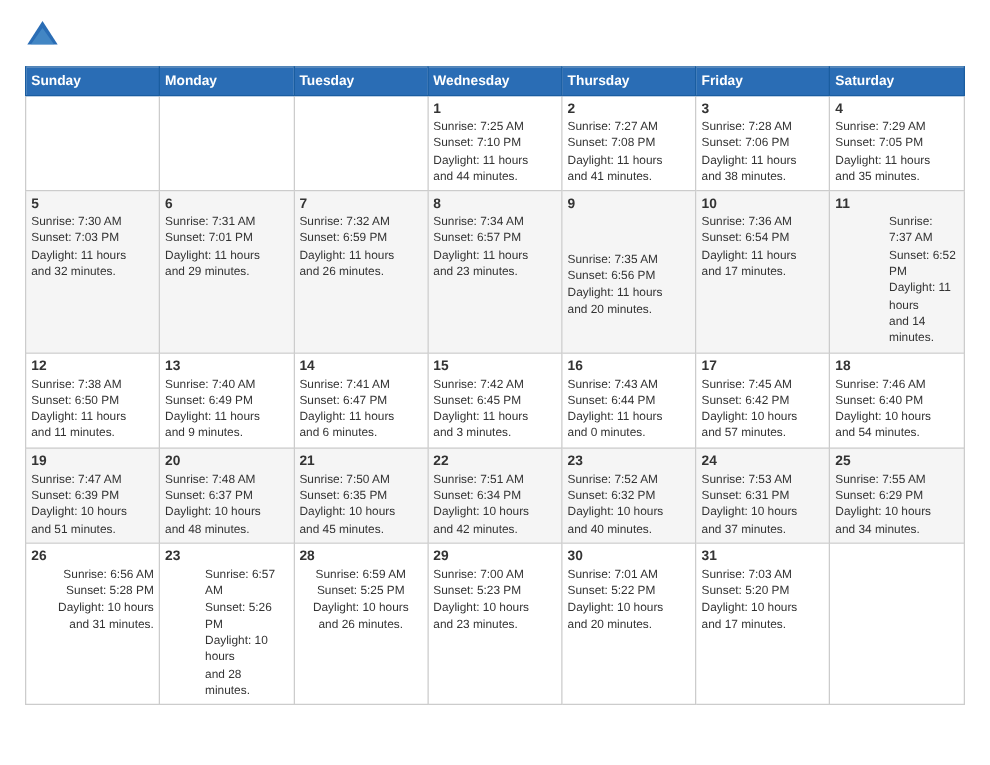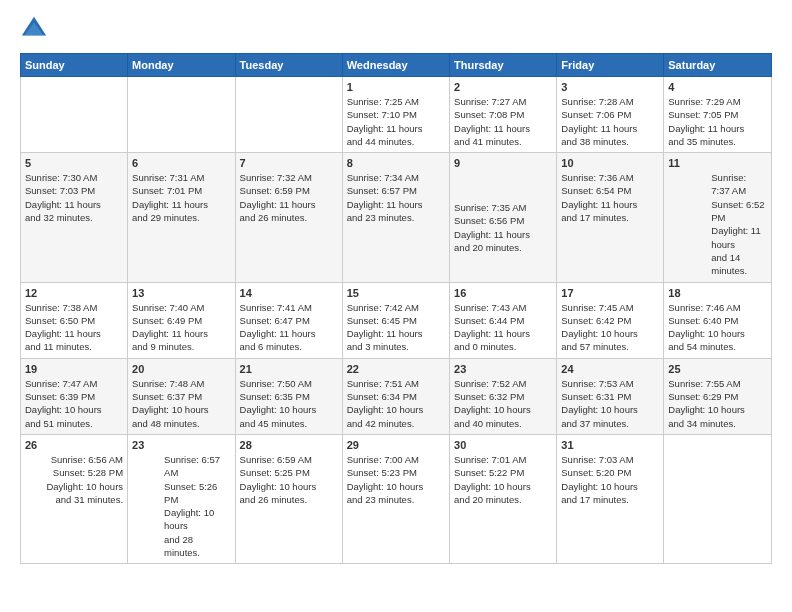--- a/index.html
+++ b/index.html
@@ -330,21 +330,21 @@
           </td>
           <td>
             <div class="day-number">23</div>
             <div class="day-info" style="white-space: pre-line; margin-left: 32px;">Sunrise: 6:57 AM
 Sunset: 5:26 PM
 Daylight: 10 hours
 and 28 minutes.</div>
           </td>
           <td>
             <div class="day-number">28</div>
-            <div class="day-info" style="white-space: pre-line;">Sunrise: 6:59 AM
+            <div class="day-info" style="white-space: pre-line; text-align: center;">Sunrise: 6:59 AM
 Sunset: 5:25 PM
 Daylight: 10 hours
 and 26 minutes.</div>
           </td>
           <td>
             <div class="day-number">29</div>
             <div class="day-info" style="white-space: pre-line;">Sunrise: 7:00 AM
 Sunset: 5:23 PM
 Daylight: 10 hours
 and 23 minutes.</div>

